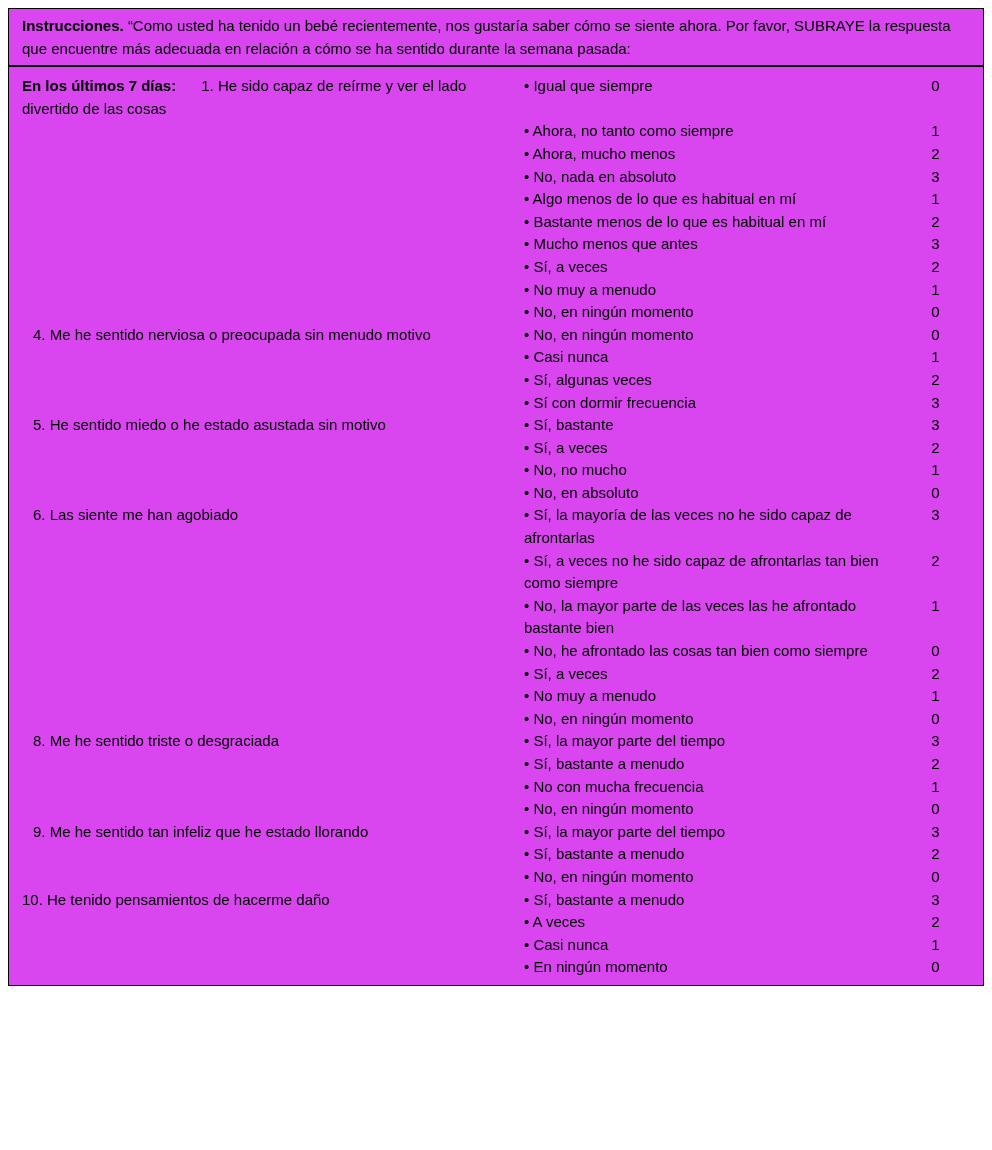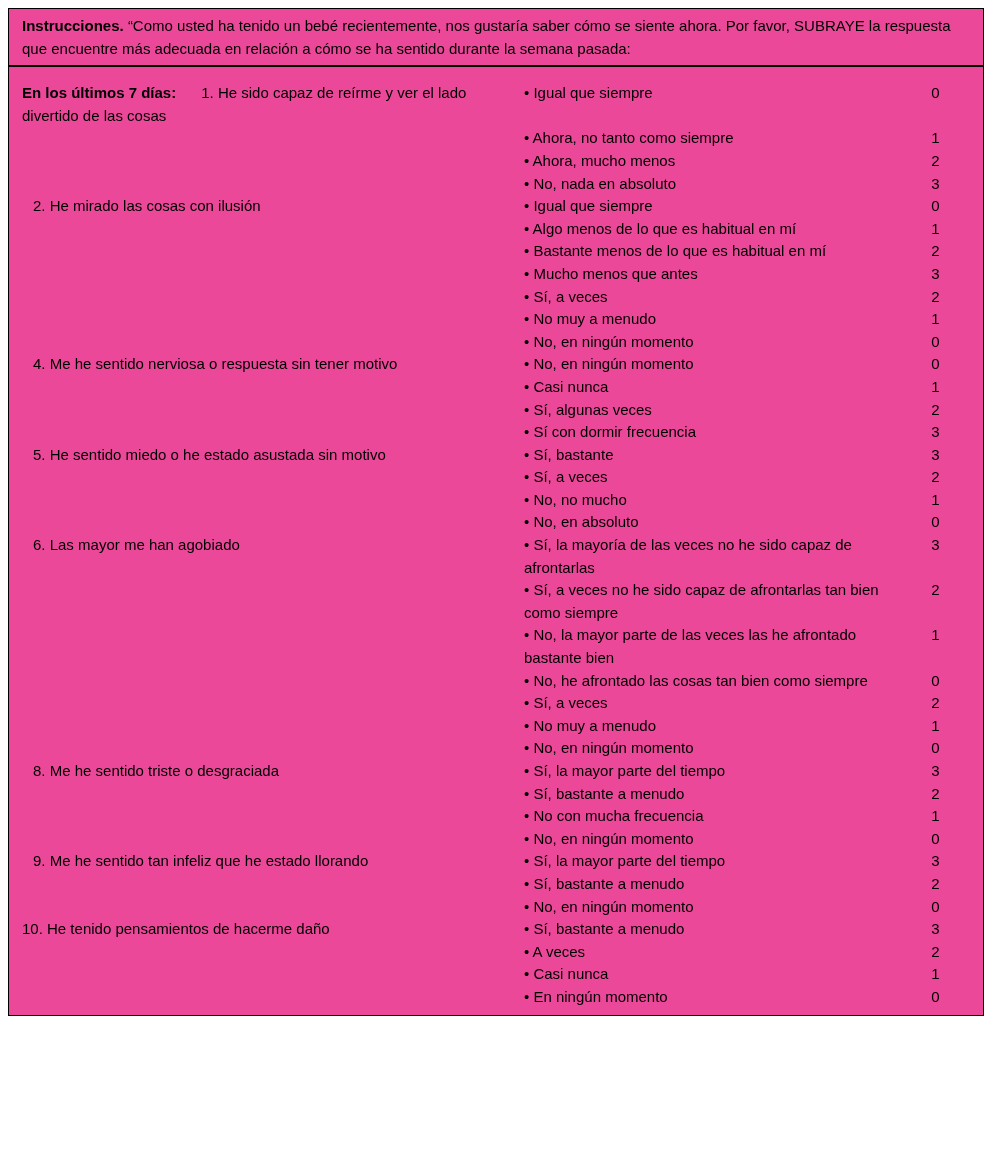--- a/index.html
+++ b/index.html
@@ -8,32 +8,32 @@
     background: #ffffff;
     color: #000000;
     font-family: "Liberation Sans", sans-serif;
     font-size: 15px;
     line-height: 22.6px;
     overflow: hidden;
   }
   .sheet {
     margin: 8px;
     border: 1px solid #000;
-    background: #ec4899;
+    background: #d946ef;
   }
   .instructions {
     padding: 6px 13px 5px 13px;
     border-bottom: 2px solid #000;
   }
   .b { font-weight: bold; }
   .q-table {
     width: 100%;
     border-collapse: collapse;
     table-layout: fixed;
-    margin-top: 15px;
+    margin-top: 8px;
     margin-bottom: 6px;
   }
   .q-table td { vertical-align: top; }
   .cell-q { padding-left: 13px; padding-right: 5px; }
   .cell-o { padding-right: 6px; }
   .cell-s { text-align: center; }
   .opt::before { content: "• "; }
   .hgap { display: inline-block; width: 25px; }
   .num-indent { padding-left: 11px; }
 </style>
@@ -66,25 +66,20 @@
           <td class="cell-q"></td>
           <td class="cell-o"><span class="opt">Ahora, mucho menos</span></td>
           <td class="cell-s">2</td>
         </tr>
         <tr>
           <td class="cell-q"></td>
           <td class="cell-o"><span class="opt">No, nada en absoluto</span></td>
           <td class="cell-s">3</td>
         </tr>
         <tr>
-          <td class="cell-q"><span class="num-indent">2.</span> <span>He mirado las cosas con ilusión</span></td>
-          <td class="cell-o"><span class="opt">Igual que siempre</span></td>
-          <td class="cell-s">0</td>
-        </tr>
-        <tr>
           <td class="cell-q"></td>
           <td class="cell-o"><span class="opt">Algo menos de lo que es habitual en mí</span></td>
           <td class="cell-s">1</td>
         </tr>
         <tr>
           <td class="cell-q"></td>
           <td class="cell-o"><span class="opt">Bastante menos de lo que es habitual en mí</span></td>
           <td class="cell-s">2</td>
         </tr>
         <tr>
@@ -101,21 +96,21 @@
           <td class="cell-q"></td>
           <td class="cell-o"><span class="opt">No muy a menudo</span></td>
           <td class="cell-s">1</td>
         </tr>
         <tr>
           <td class="cell-q"></td>
           <td class="cell-o"><span class="opt">No, en ningún momento</span></td>
           <td class="cell-s">0</td>
         </tr>
         <tr>
-          <td class="cell-q"><span class="num-indent">4.</span> <span>Me he sentido nerviosa o respuesta sin tener motivo</span></td>
+          <td class="cell-q"><span class="num-indent">4.</span> <span>Me he sentido nerviosa o preocupada sin menudo motivo</span></td>
           <td class="cell-o"><span class="opt">No, en ningún momento</span></td>
           <td class="cell-s">0</td>
         </tr>
         <tr>
           <td class="cell-q"></td>
           <td class="cell-o"><span class="opt">Casi nunca</span></td>
           <td class="cell-s">1</td>
         </tr>
         <tr>
           <td class="cell-q"></td>
@@ -141,21 +136,21 @@
           <td class="cell-q"></td>
           <td class="cell-o"><span class="opt">No, no mucho</span></td>
           <td class="cell-s">1</td>
         </tr>
         <tr>
           <td class="cell-q"></td>
           <td class="cell-o"><span class="opt">No, en absoluto</span></td>
           <td class="cell-s">0</td>
         </tr>
         <tr>
-          <td class="cell-q"><span class="num-indent">6.</span> <span>Las mayor me han agobiado</span></td>
+          <td class="cell-q"><span class="num-indent">6.</span> <span>Las siente me han agobiado</span></td>
           <td class="cell-o"><span class="opt">Sí, la mayoría de las veces no he sido capaz de afrontarlas</span></td>
           <td class="cell-s">3</td>
         </tr>
         <tr>
           <td class="cell-q"></td>
           <td class="cell-o"><span class="opt">Sí, a veces no he sido capaz de afrontarlas tan bien como siempre</span></td>
           <td class="cell-s">2</td>
         </tr>
         <tr>
           <td class="cell-q"></td>

